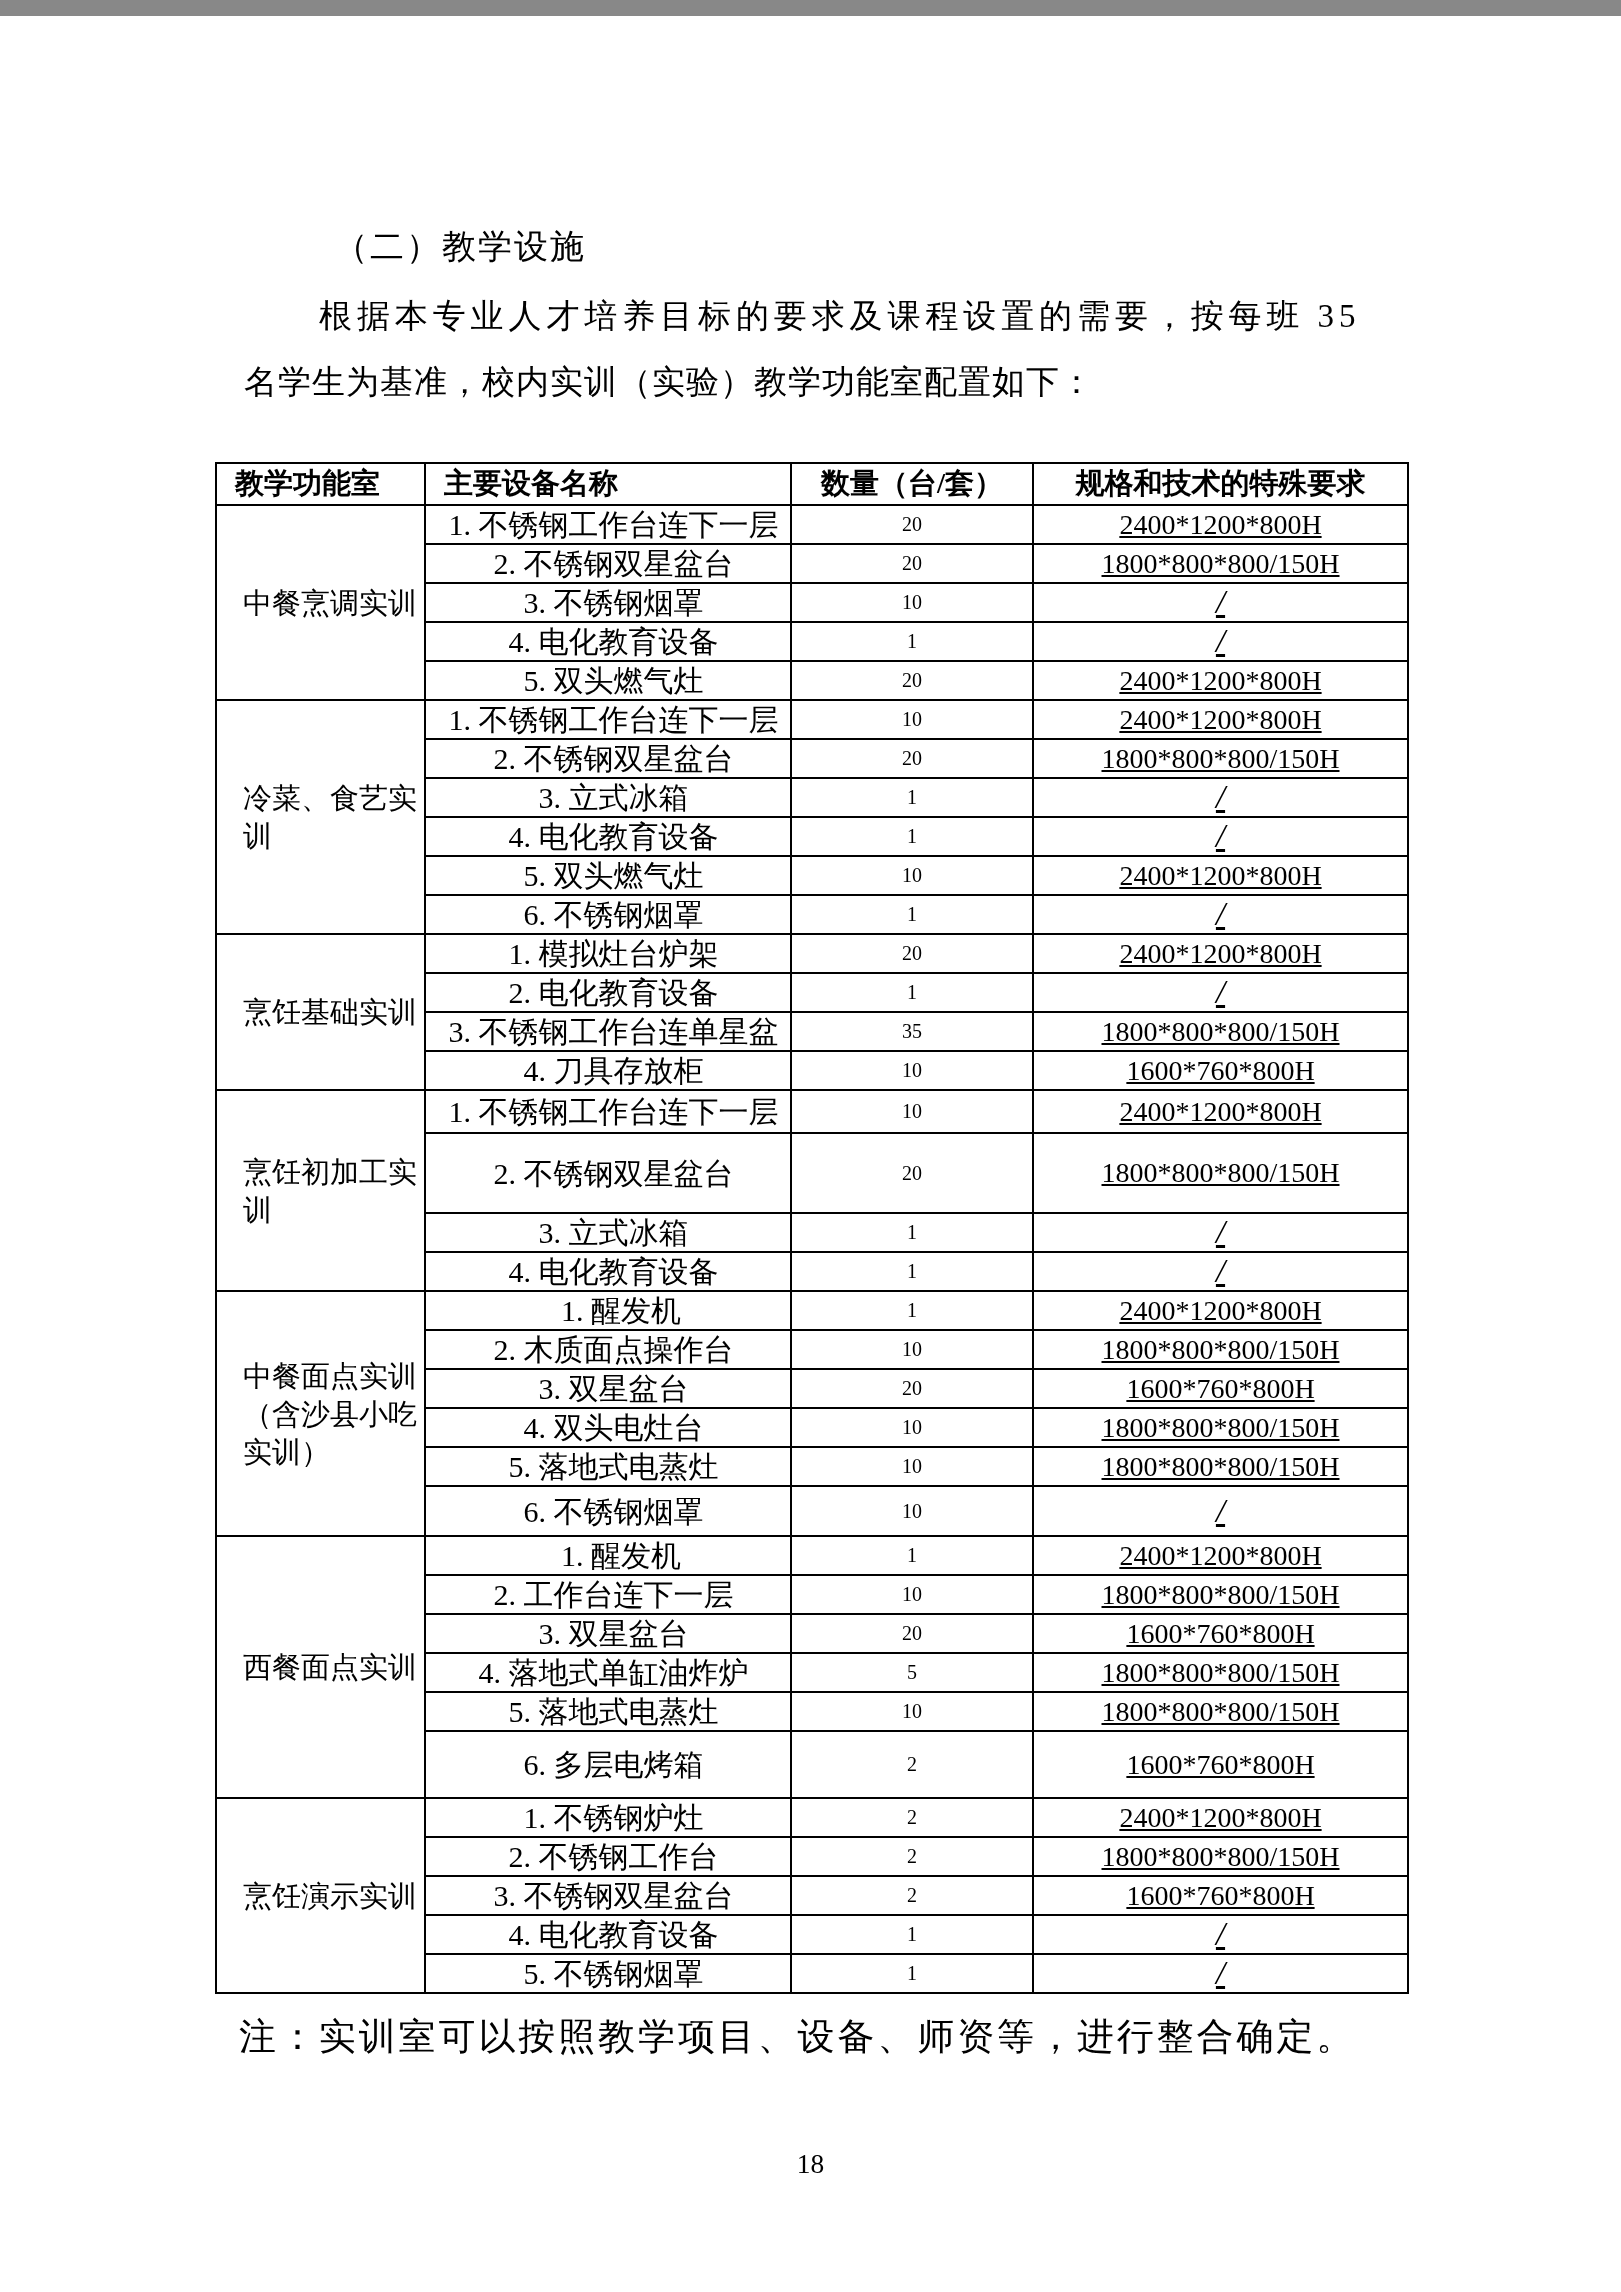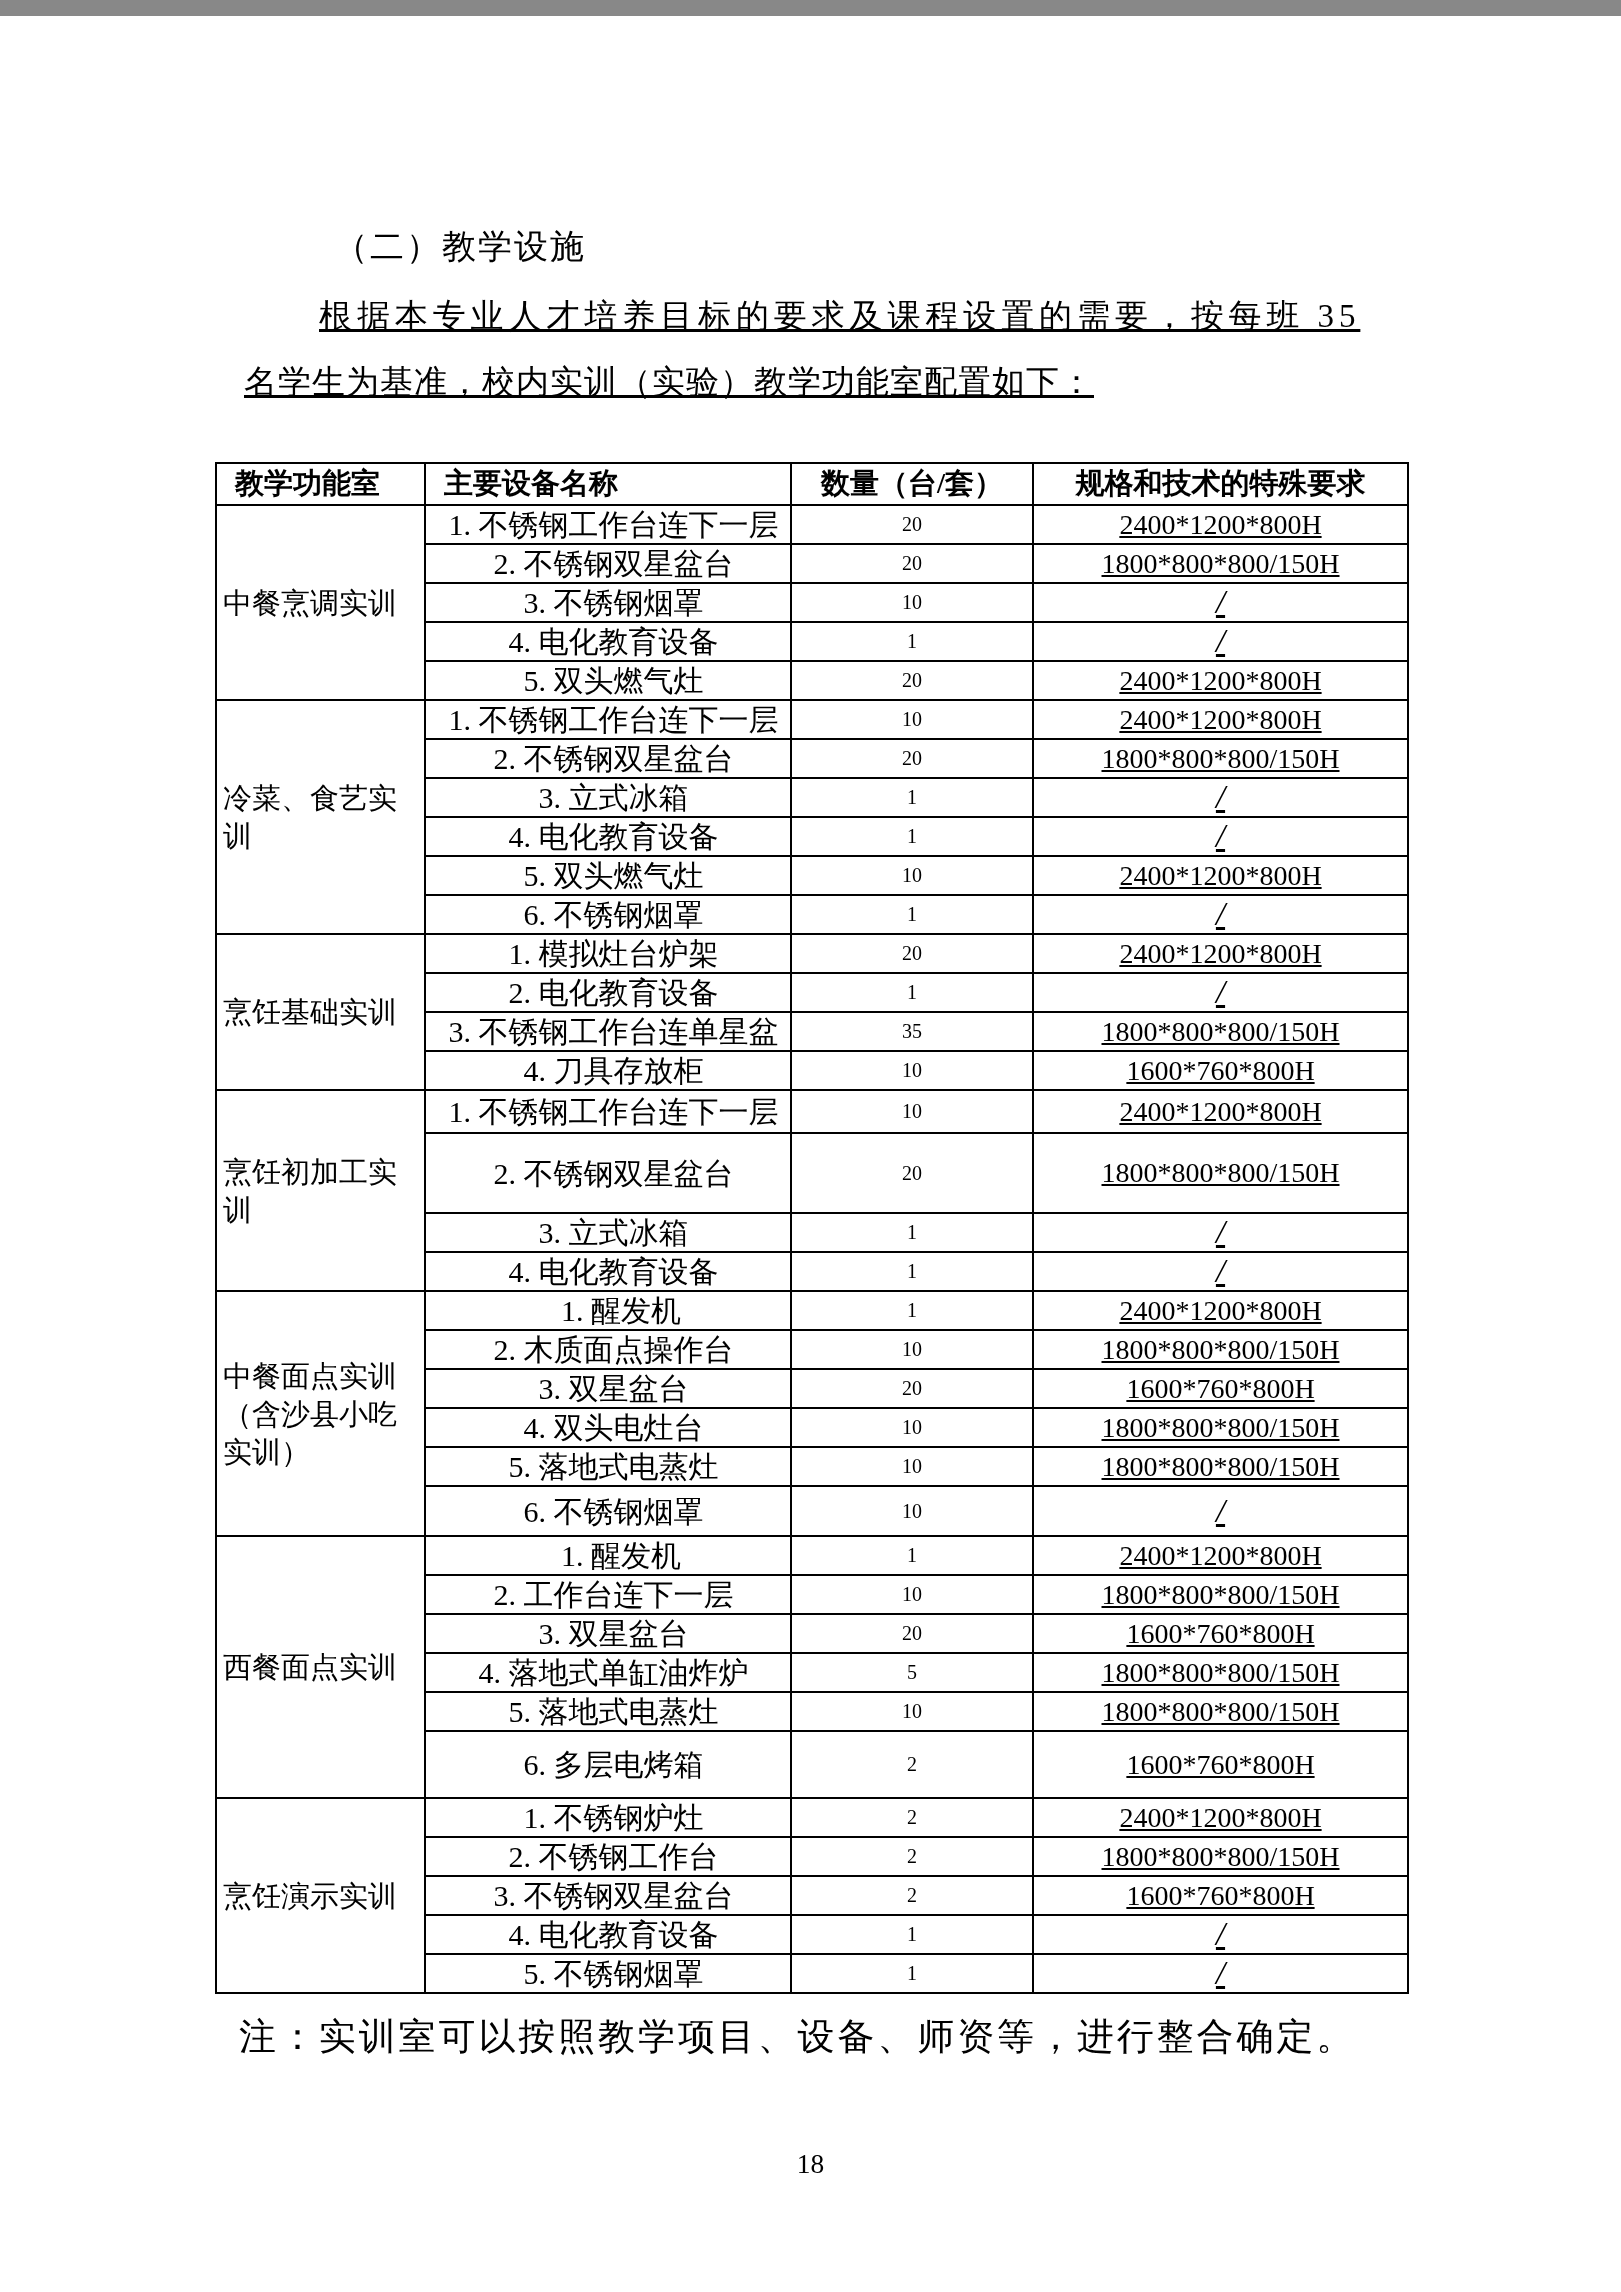--- a/index.html
+++ b/index.html
@@ -9,37 +9,37 @@
     margin:16px auto;
     background:#ffffff;
     color:#000;
     font-family:"Liberation Serif", serif;
     overflow:hidden;
   }
   .heading{
     position:absolute;left:334px;top:212px;
     font-size:34px;line-height:1.1;letter-spacing:2px;white-space:nowrap;
   }
-  .para{position:absolute;white-space:nowrap;line-height:1.1;text-decoration:underline;}
+  .para{position:absolute;white-space:nowrap;line-height:1.1;}
   .para.line1{left:319px;top:282px;font-size:33px;letter-spacing:4.9px;}
   .para.line2{left:244px;top:348px;font-size:33px;letter-spacing:1px;}
   table.facilities{
     position:absolute;left:215px;top:446px;width:1192px;
     border-collapse:collapse;table-layout:fixed;
     border:2.9px solid #000;
   }
   th,td{border:2px solid #000;padding:0;overflow:hidden;}
   thead tr{height:41px;}
   th{font-size:29px;font-weight:bold;vertical-align:middle;}
   th:nth-child(1),th:nth-child(2){text-align:left;padding-left:18px;}
   th:nth-child(3),th:nth-child(4){text-align:center;}
   th{border-bottom:2.9px solid #000;}
   tbody tr{height:39px;}
   td.room{
-    font-size:29px;padding-left:6px;line-height:38px;
+    font-size:29px;padding-left:26px;line-height:38px;
     vertical-align:middle;text-align:left;
   }
   td.device{
     font-size:30px;padding-left:10.8px;line-height:35px;
     vertical-align:middle;text-align:center;white-space:nowrap;
   }
   td.qty{font-size:20px;text-align:center;vertical-align:middle;}
   td.spec{font-size:28px;text-align:center;vertical-align:middle;white-space:nowrap;text-decoration:underline;}
   td.slash{font-size:33px;font-style:italic;}
   tr.section-start td{border-top:2.9px solid #000;}

